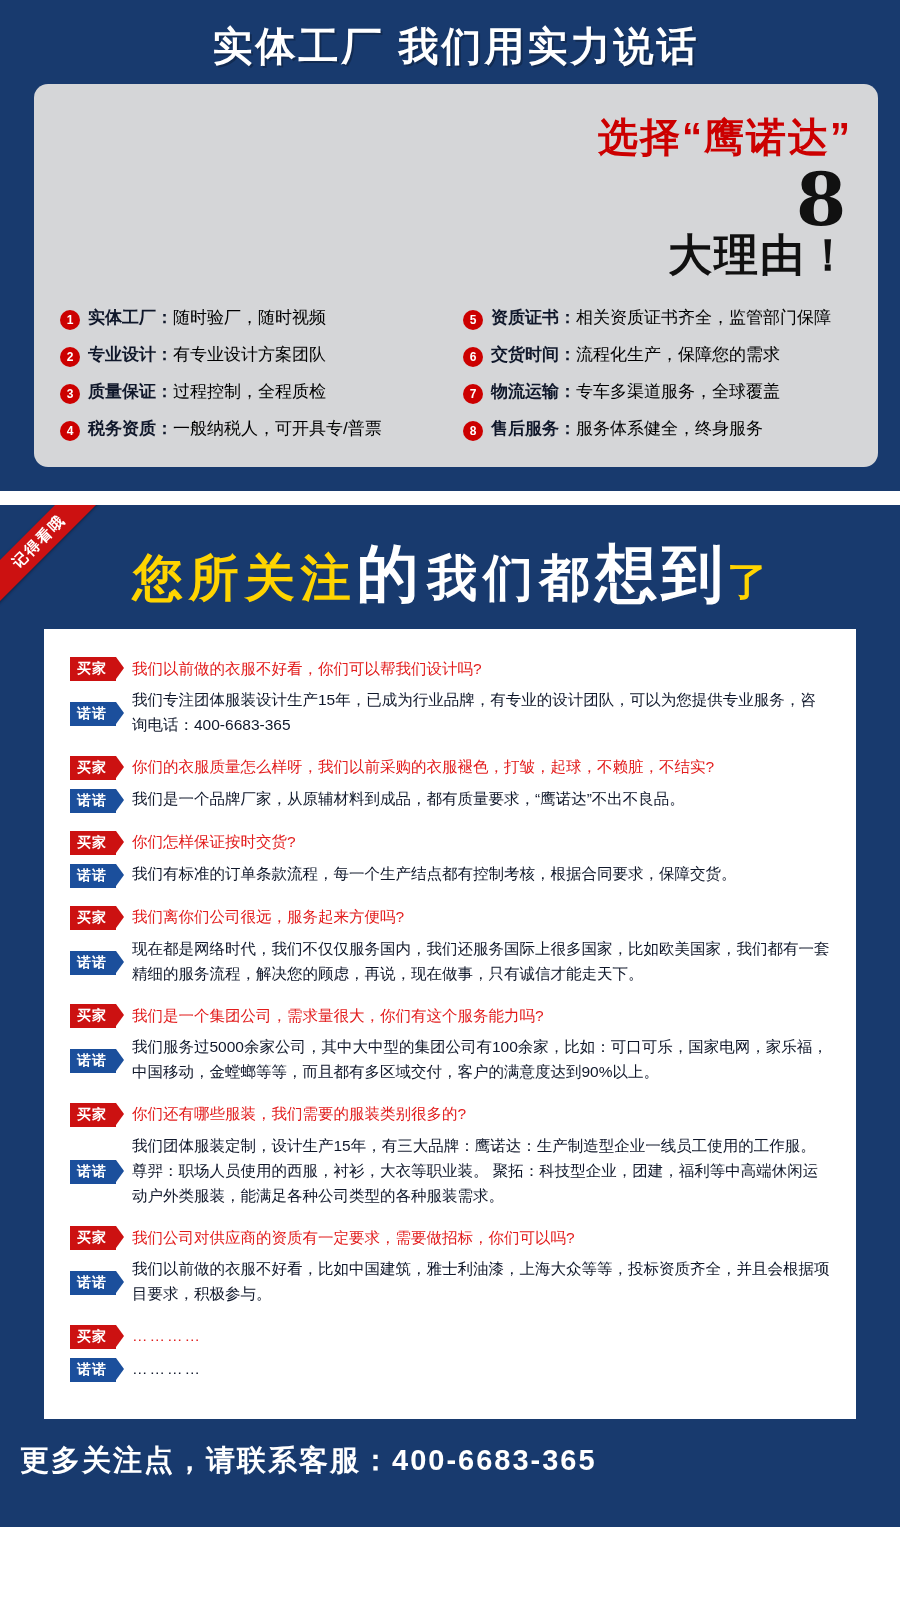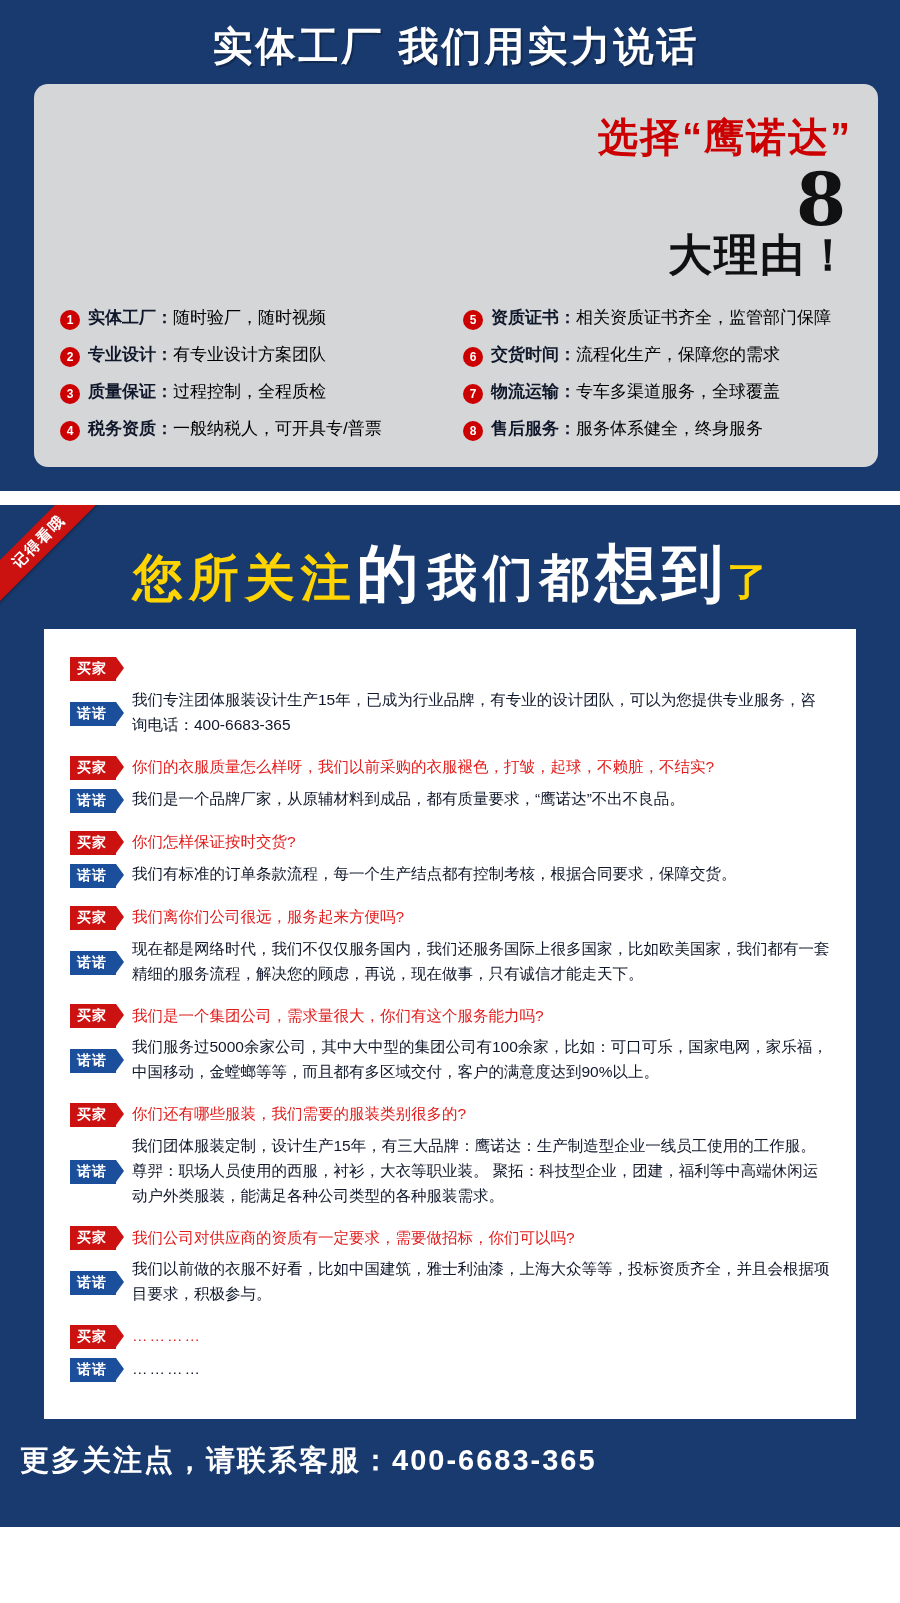--- a/index.html
+++ b/index.html
@@ -274,20 +274,21 @@
 
     <div class="sec2-title">
       <span class="t-yellow">您所关注</span><span class="t-big-white">的</span>&nbsp;<span class="t-white">我们都</span><span class="t-big-white">想到</span><span class="t-small-yellow">了</span>
     </div>
 
     <div class="qa-card">
 
       <div class="qa-block">
         <div class="qa-row">
           <span class="tag buyer">买家</span>
+          <span class="q-text">我们以前做的衣服不好看，你们可以帮我们设计吗?</span>
         </div>
         <div class="qa-row">
           <span class="tag nuo">诺诺</span>
           <span class="a-text">我们专注团体服装设计生产15年，已成为行业品牌，有专业的设计团队，可以为您提供专业服务，咨询电话：400-6683-365</span>
         </div>
       </div>
 
       <div class="qa-block">
         <div class="qa-row">
           <span class="tag buyer">买家</span>

